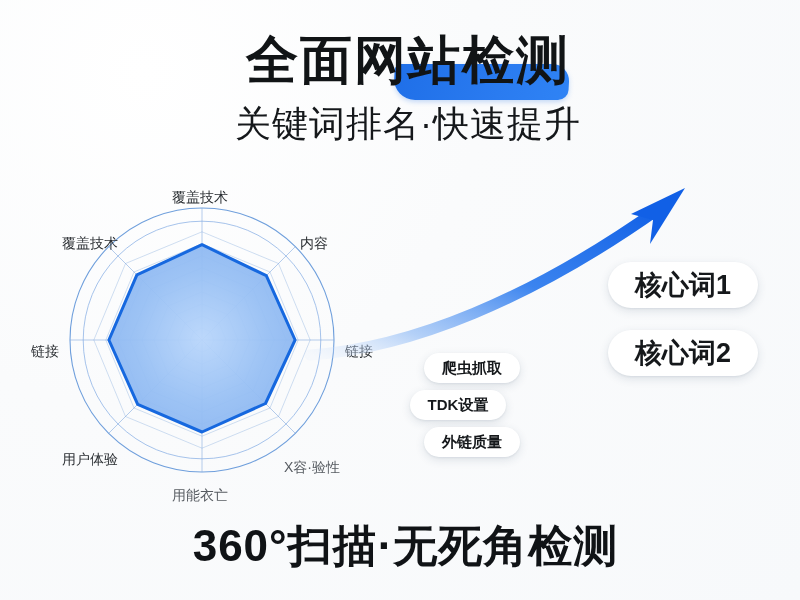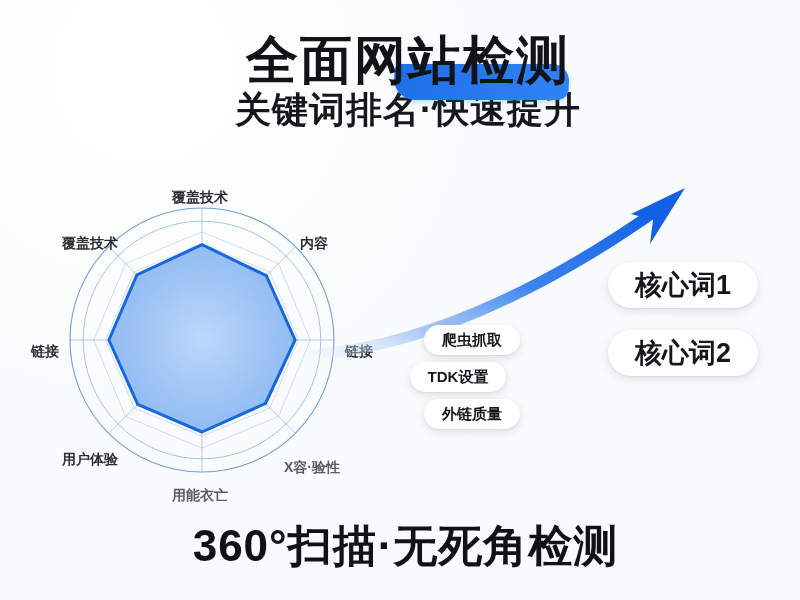--- a/index.html
+++ b/index.html
@@ -27,44 +27,44 @@
   .brush{
     position:absolute;
     left:148px;top:30px;width:175px;height:36px;
     background:linear-gradient(100deg,#1f6fe8 0%,#2a7bf0 60%,#2f83f5 100%);
     border-radius:6px 18px 10px 22px;
     z-index:-1;
     transform:skewX(-3deg);
     box-shadow:0 2px 5px rgba(31,111,232,.25);
   }
   .sub-title{
-    font-size:36px;font-weight:bold;color:#15181b;letter-spacing:1px;
+    margin-top:14px;
+    font-size:36px;font-weight:normal;color:#15181b;letter-spacing:1px;
   }
   .bottom-title{
     position:absolute;left:0;right:0;bottom:24px;text-align:center;
     font-size:44px;font-weight:bold;color:#101316;letter-spacing:1px;margin-left:11px;
   }
   
   #radar{position:absolute;left:22px;top:188px;}
   .axis-label{
     position:absolute;font-size:14px;color:#2b2f33;white-space:nowrap;
     transform:translate(-50%,-50%);
-    font-weight:bold;
   }
   .axis-label.blur{color:#4a4f55;filter:blur(.35px);opacity:.92;margin-top:8px;}
   
   .pill{
     position:absolute;
     background:#ffffff;
     border-radius:999px;
     display:flex;align-items:center;justify-content:center;
     color:#15181b;font-weight:bold;
     box-shadow:0 3px 10px rgba(40,60,90,.13), 0 1px 2px rgba(40,60,90,.08);
   }
-  .pill.small{font-size:15px;width:96px;height:30px;}
+  .pill.small{font-size:15px;width:96px;height:30px;margin-top:28px;}
   .pill.big{font-size:27px;width:150px;height:46px;}
 </style>
 </head>
 <body>
 
 <div id="stage">
 
   <div class="title-wrap">
     <div class="main-title">
       <span class="brush"></span>

